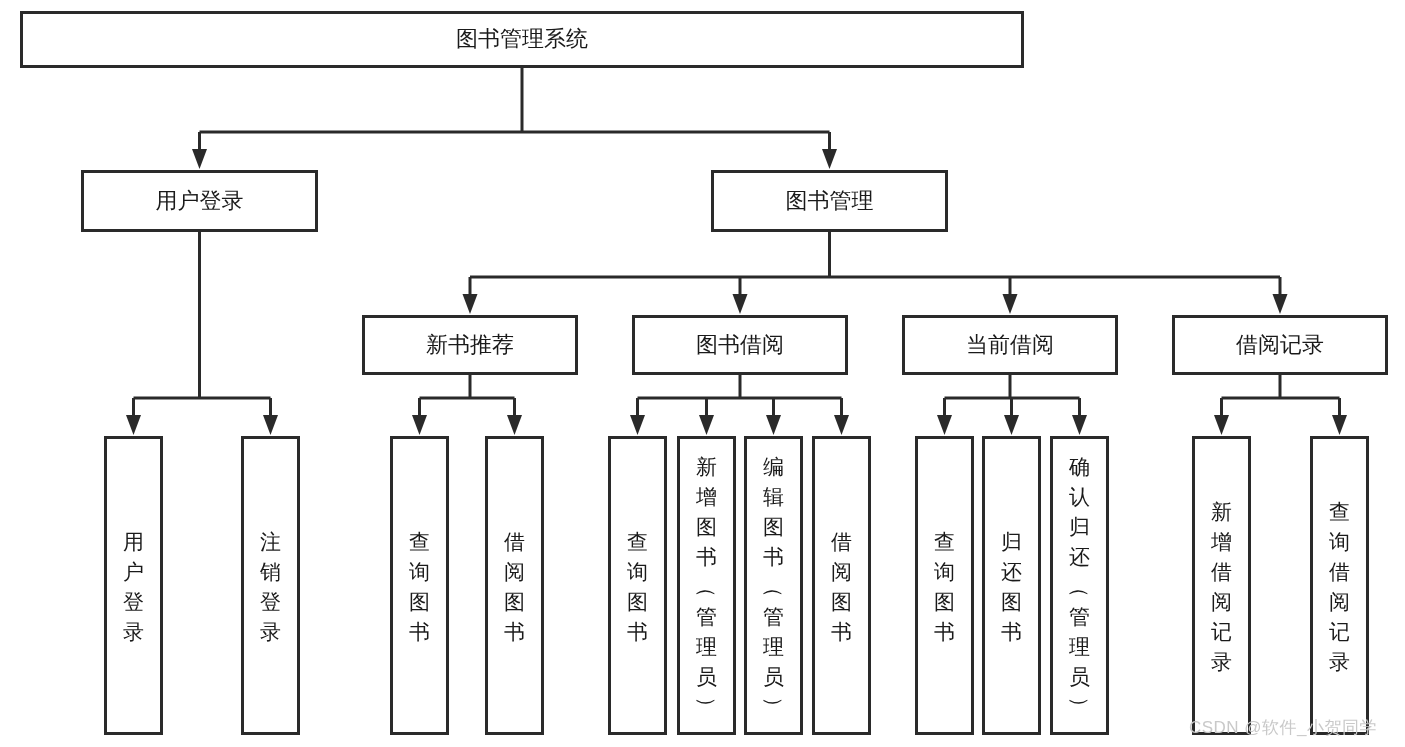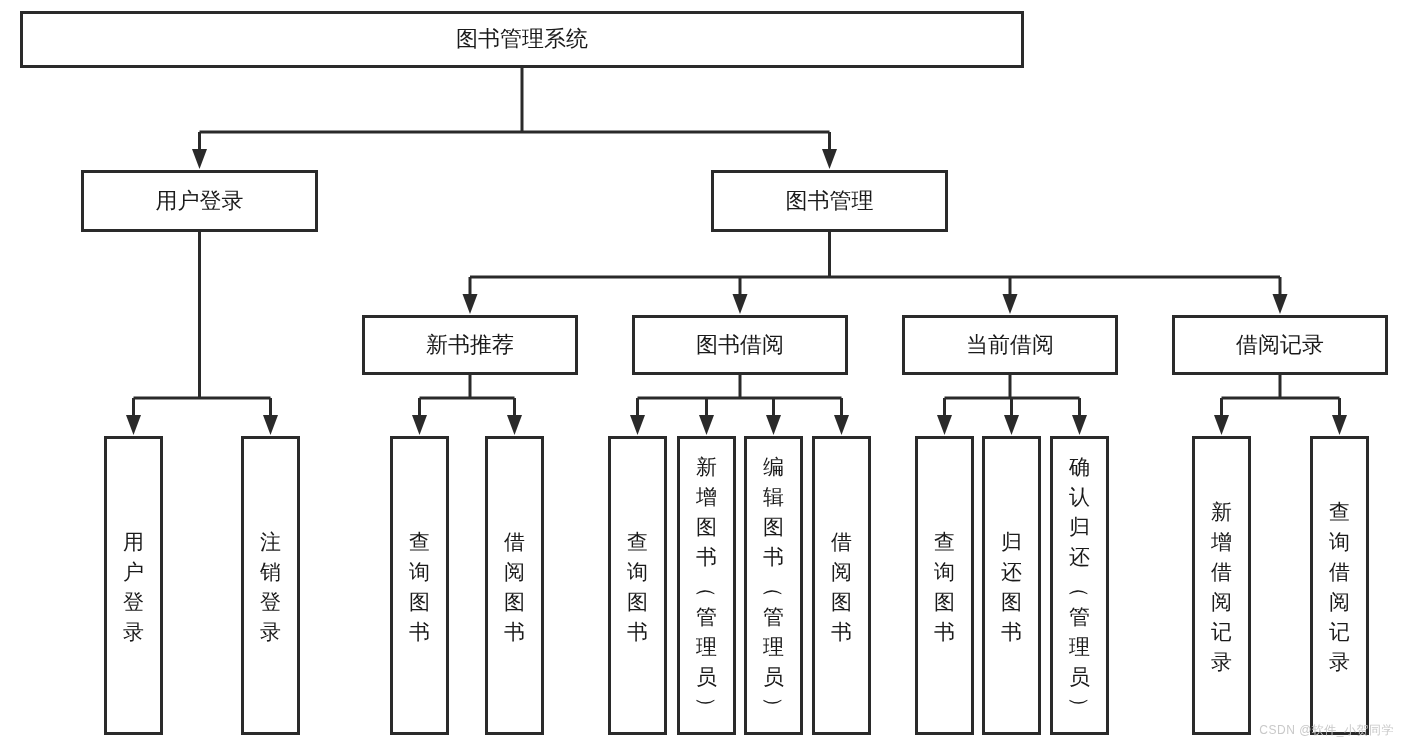--- a/index.html
+++ b/index.html
@@ -15,23 +15,23 @@
   .node-label{
     font-family:"Liberation Sans","DejaVu Sans",sans-serif;
     font-size:22px;fill:#1a1a1a;text-anchor:middle;
     dominant-baseline:middle;
   }
   .leaf-label{
     font-family:"Liberation Sans","DejaVu Sans",sans-serif;
     font-size:21px;fill:#1a1a1a;text-anchor:middle;
   }
   .watermark{
-    position:absolute;right:11px;bottom:8px;
-    font-family:"Liberation Sans","DejaVu Sans",sans-serif;
-    font-size:12px;color:#c9c9c9;white-space:nowrap;
+    position:absolute;right:28px;bottom:8px;
+    font-family:"Liberation Sans","DejaVu Sans",sans-serif;
+    font-size:17px;color:#c9c9c9;white-space:nowrap;
     letter-spacing:0.5px;
   }
 </style>
 </head>
 <body>
 
 <svg id="diagram" viewBox="0 0 1405 747" xmlns="http://www.w3.org/2000/svg">
   <g id="edges-layer">
       <g>
         <line x1="522" y1="68" x2="522" y2="132" class="connector"></line>

